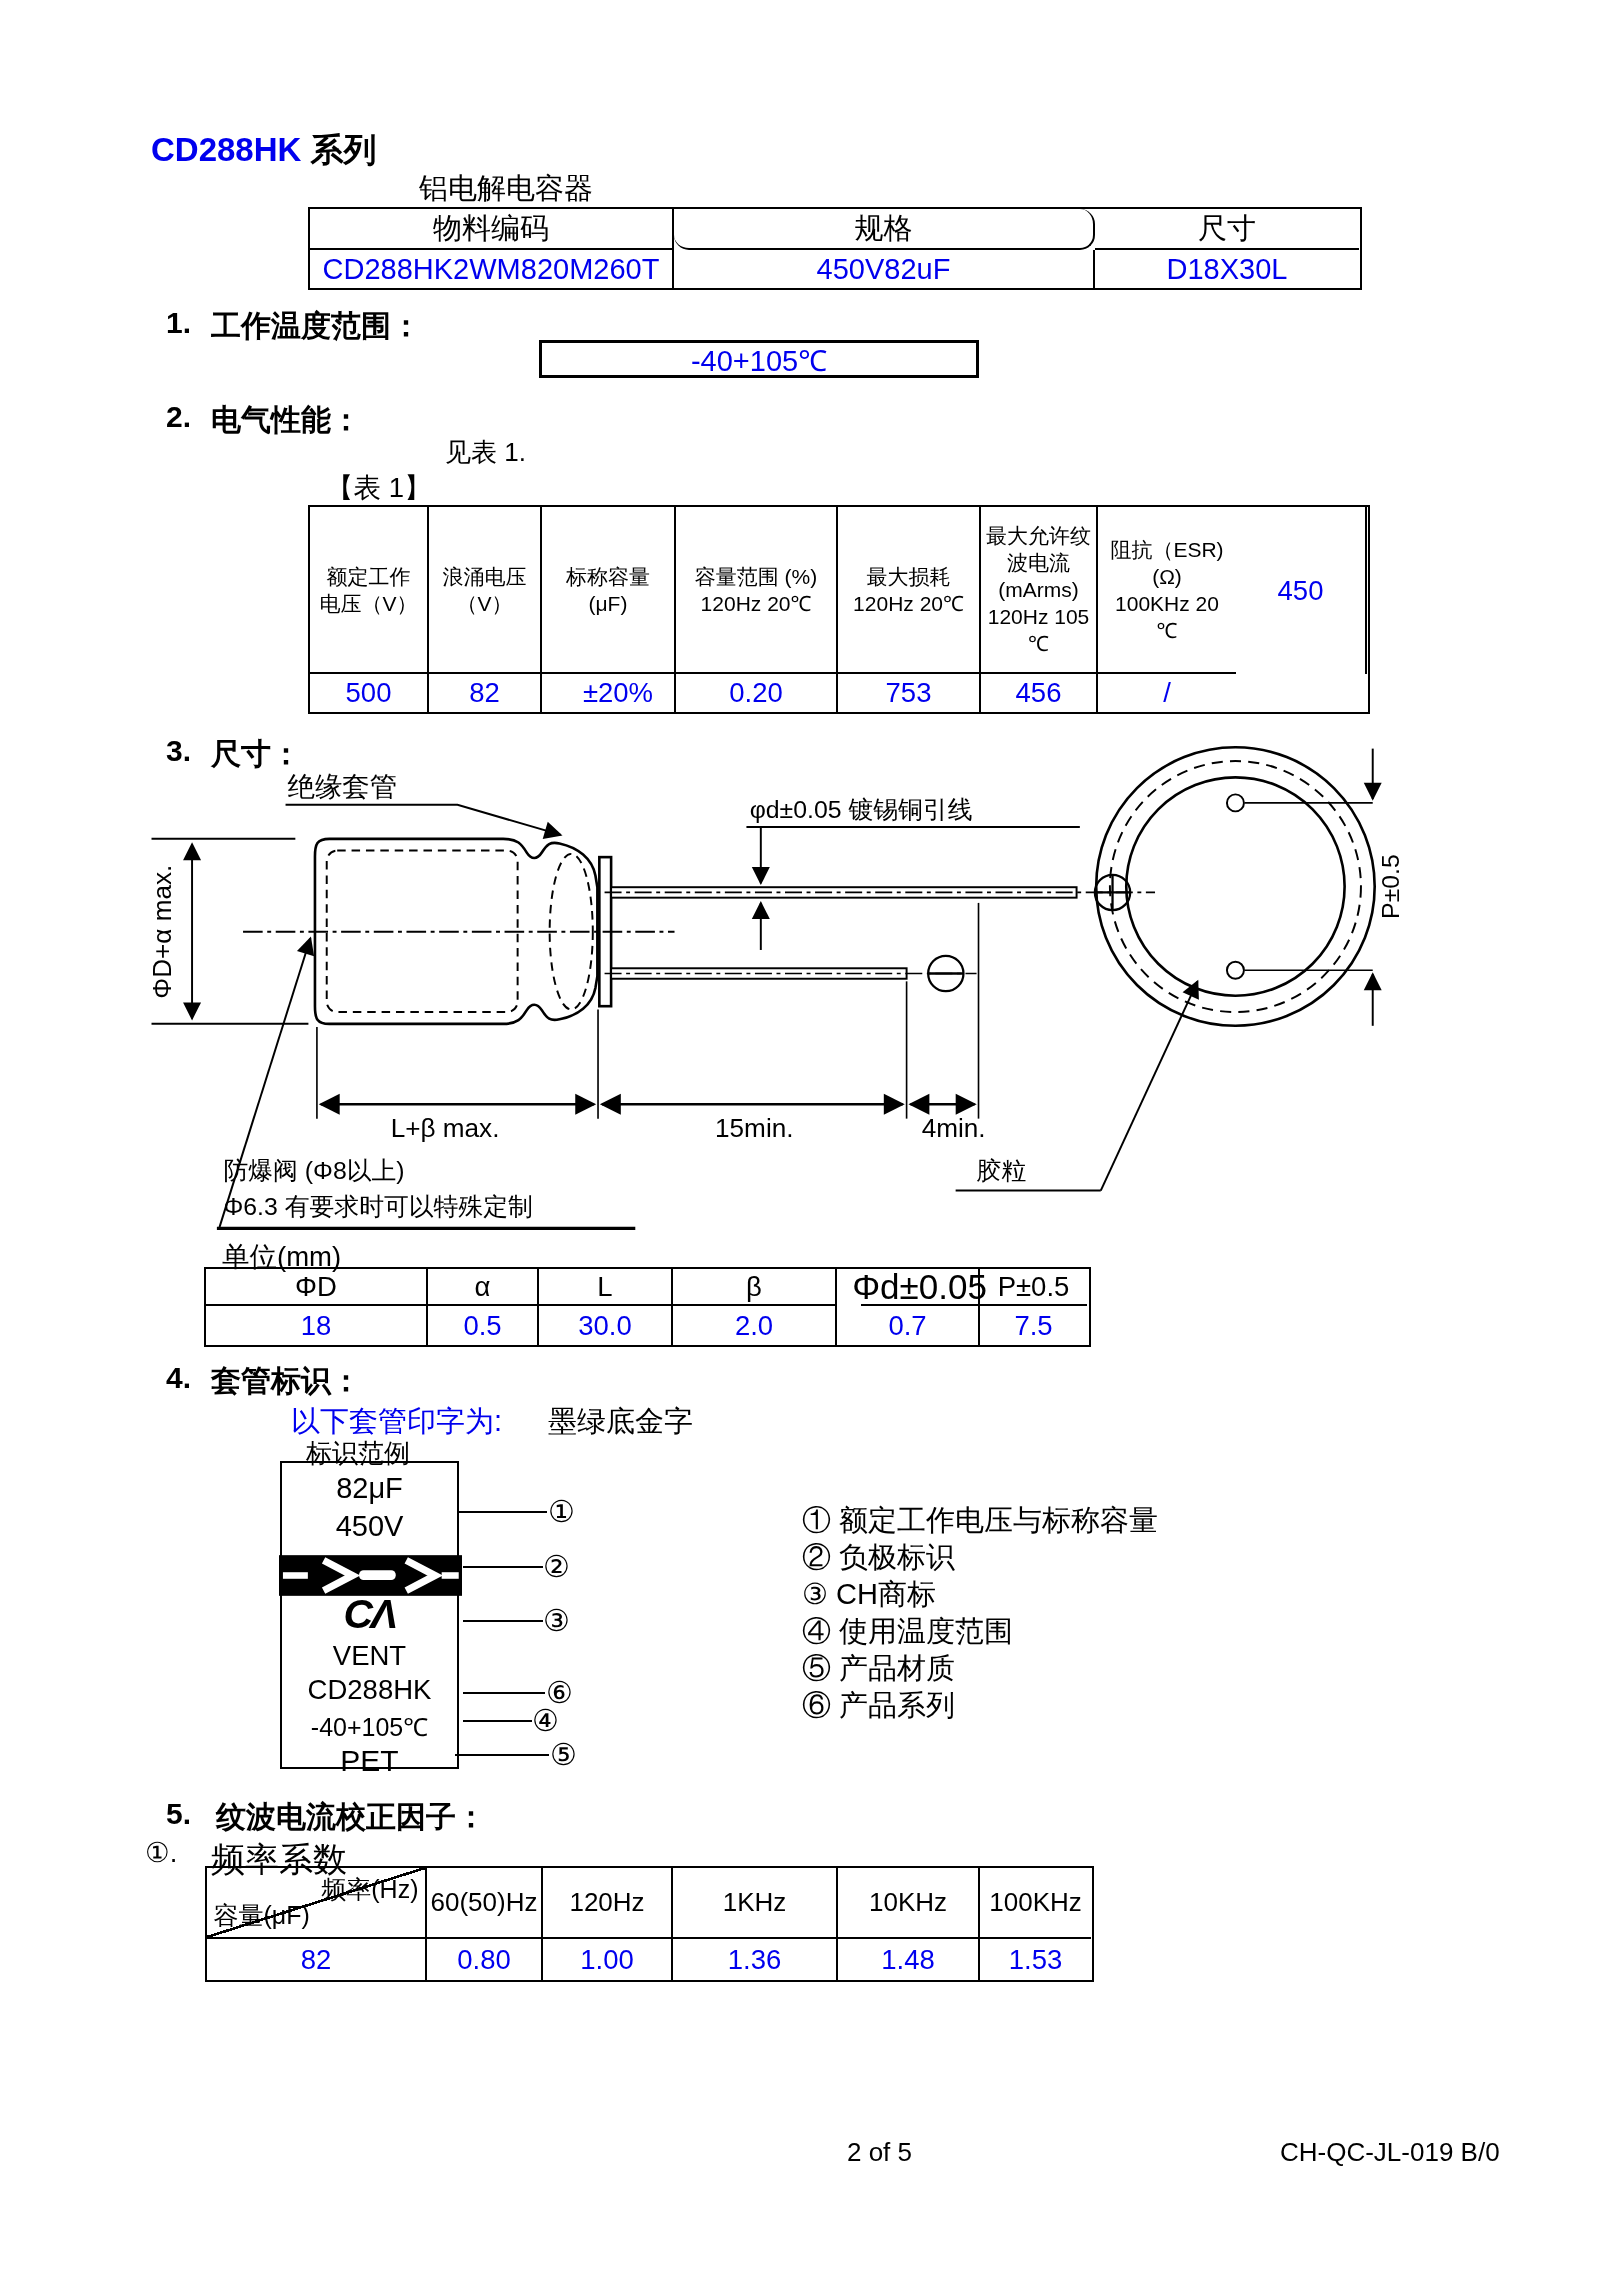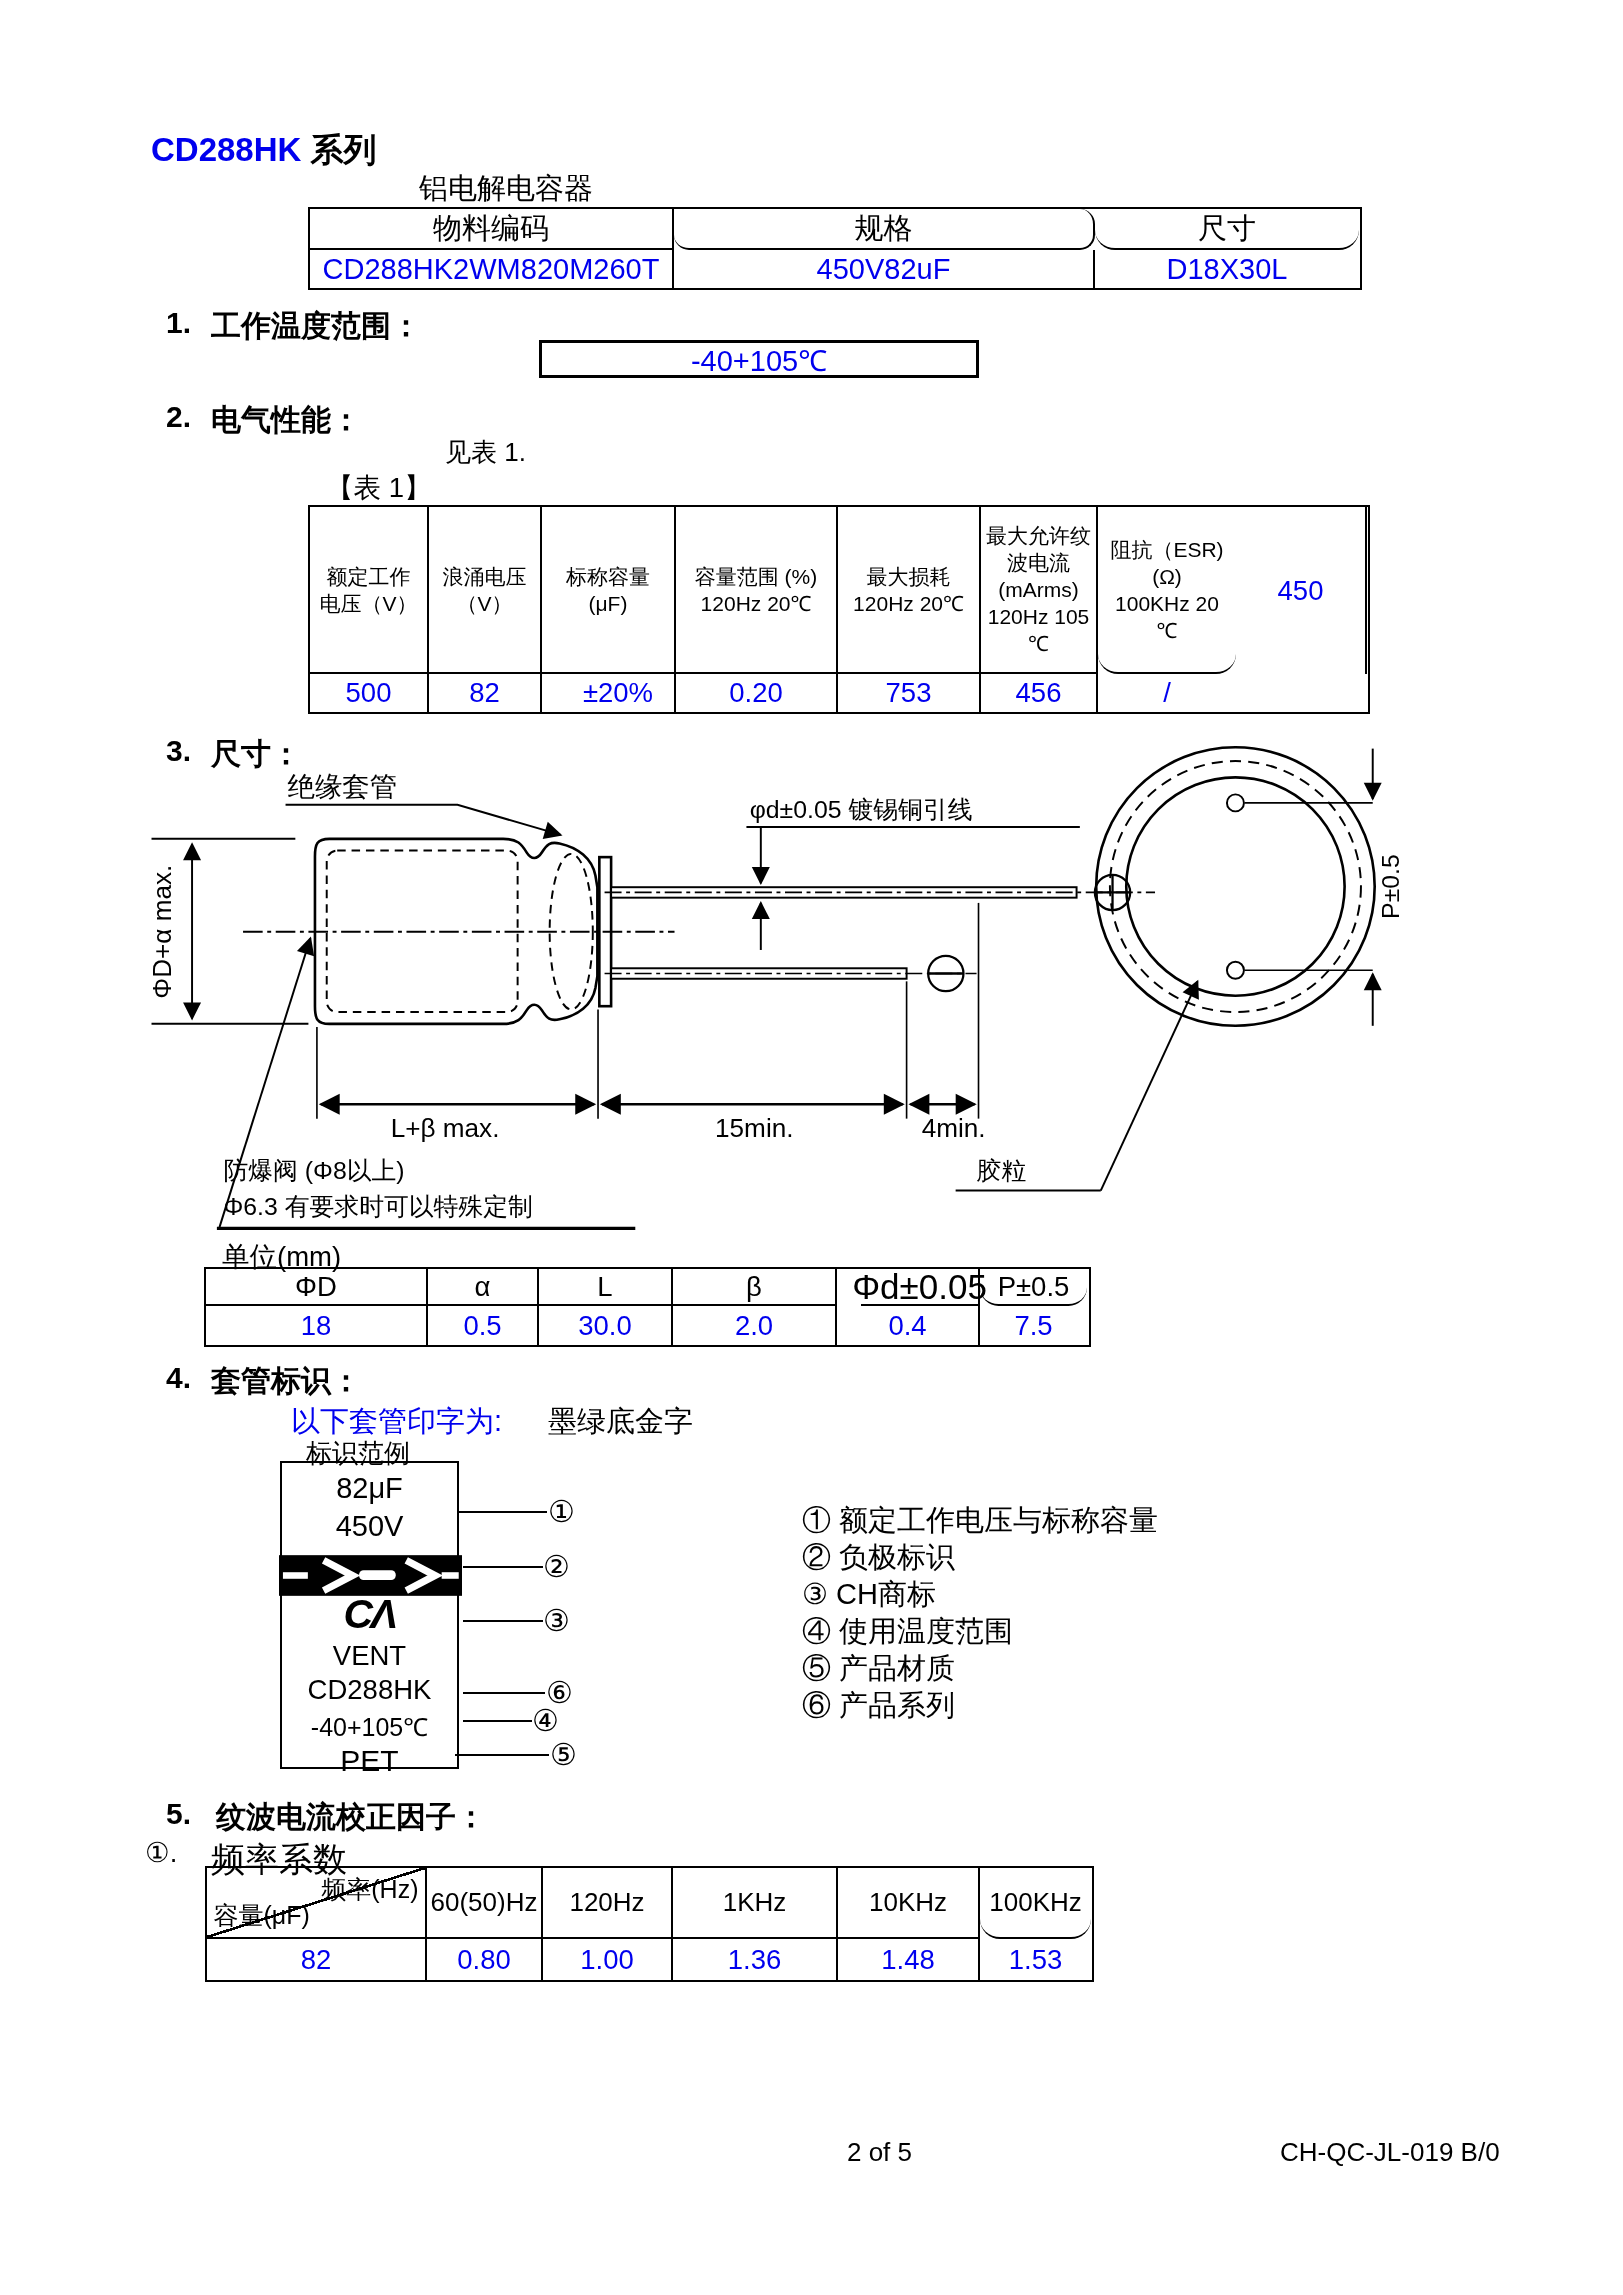--- a/index.html
+++ b/index.html
@@ -6,21 +6,21 @@
   #page{position:relative;width:1623px;height:2295px;background:#ffffff;
         font-family:"Liberation Sans",sans-serif;color:#000;overflow:hidden;}
   .abs{position:absolute;}
   .b{font-weight:bold;}
   .blue{color:#0000EE;}
   .ctr{text-align:center;}
   
   .grid{display:grid;border:2.6px solid #000;box-sizing:border-box;}
   .cell{border-right:2px solid #000;border-bottom:2px solid #000;display:flex;
         align-items:center;justify-content:center;box-sizing:border-box;flex-direction:column;}
-  .cell.last{border-right:none;border-radius:20px;}
+  .cell.last{border-right:none;}
   .cell.bot{border-bottom:none;}
   .hsep{border-bottom:2.6px solid #000;}
   .hline{position:absolute;background:#000;height:2px;}
   .callout{position:absolute;font-size:30px;line-height:30px;}
   svg text{font-family:"Liberation Sans",sans-serif;}
   .corner{position:relative;
     background:linear-gradient(to bottom right,transparent calc(50% - 1.3px),#000 calc(50% - 1.3px),#000 calc(50% + 1.3px),transparent calc(50% + 1.3px));padding-left:44px;}
   .corner .tr{position:absolute;top:5.2px;right:6.5px;font-size:25px;}
   .corner .bl{position:absolute;bottom:5.2px;left:6.5px;font-size:25px;}
 </style>
@@ -177,21 +177,21 @@
     <div class="cell hsep" style="font-size:27.5px;">ΦD</div>
     <div class="cell hsep" style="font-size:27.5px;">α</div>
     <div class="cell hsep" style="font-size:27.5px;">L</div>
     <div class="cell hsep" style="font-size:27.5px;">β</div>
     <div class="cell hsep" style="font-size:35px;margin-left:24px;">Φd±0.05</div>
     <div class="cell hsep last" style="font-size:27.5px;">P±0.5</div>
     <div class="cell bot blue" style="font-size:27.5px;">18</div>
     <div class="cell bot blue" style="font-size:27.5px;">0.5</div>
     <div class="cell bot blue" style="font-size:27.5px;">30.0</div>
     <div class="cell bot blue" style="font-size:27.5px;">2.0</div>
-    <div class="cell bot blue" style="font-size:27.5px;">0.4</div>
+    <div class="cell bot blue" style="font-size:27.5px;">0.7</div>
     <div class="cell bot last blue" style="font-size:27.5px;">7.5</div>
   </div>
 
   <div class="abs b" style="left:166px;top:1361px;font-size:30px;">4.</div>
   <div class="abs b" style="left:211px;top:1361px;font-size:30px;">套管标识：</div>
   <div class="abs blue" style="left:291px;top:1402px;font-size:29px;">以下套管印字为:</div>
   <div class="abs" style="left:548px;top:1402px;font-size:29px;">墨绿底金字</div>
   <div class="abs" style="left:306px;top:1436px;font-size:26px;">标识范例</div>
 
   <div class="abs" style="left:280px;top:1461px;width:179px;height:308px;border:2.6px solid #000;box-sizing:border-box;">

